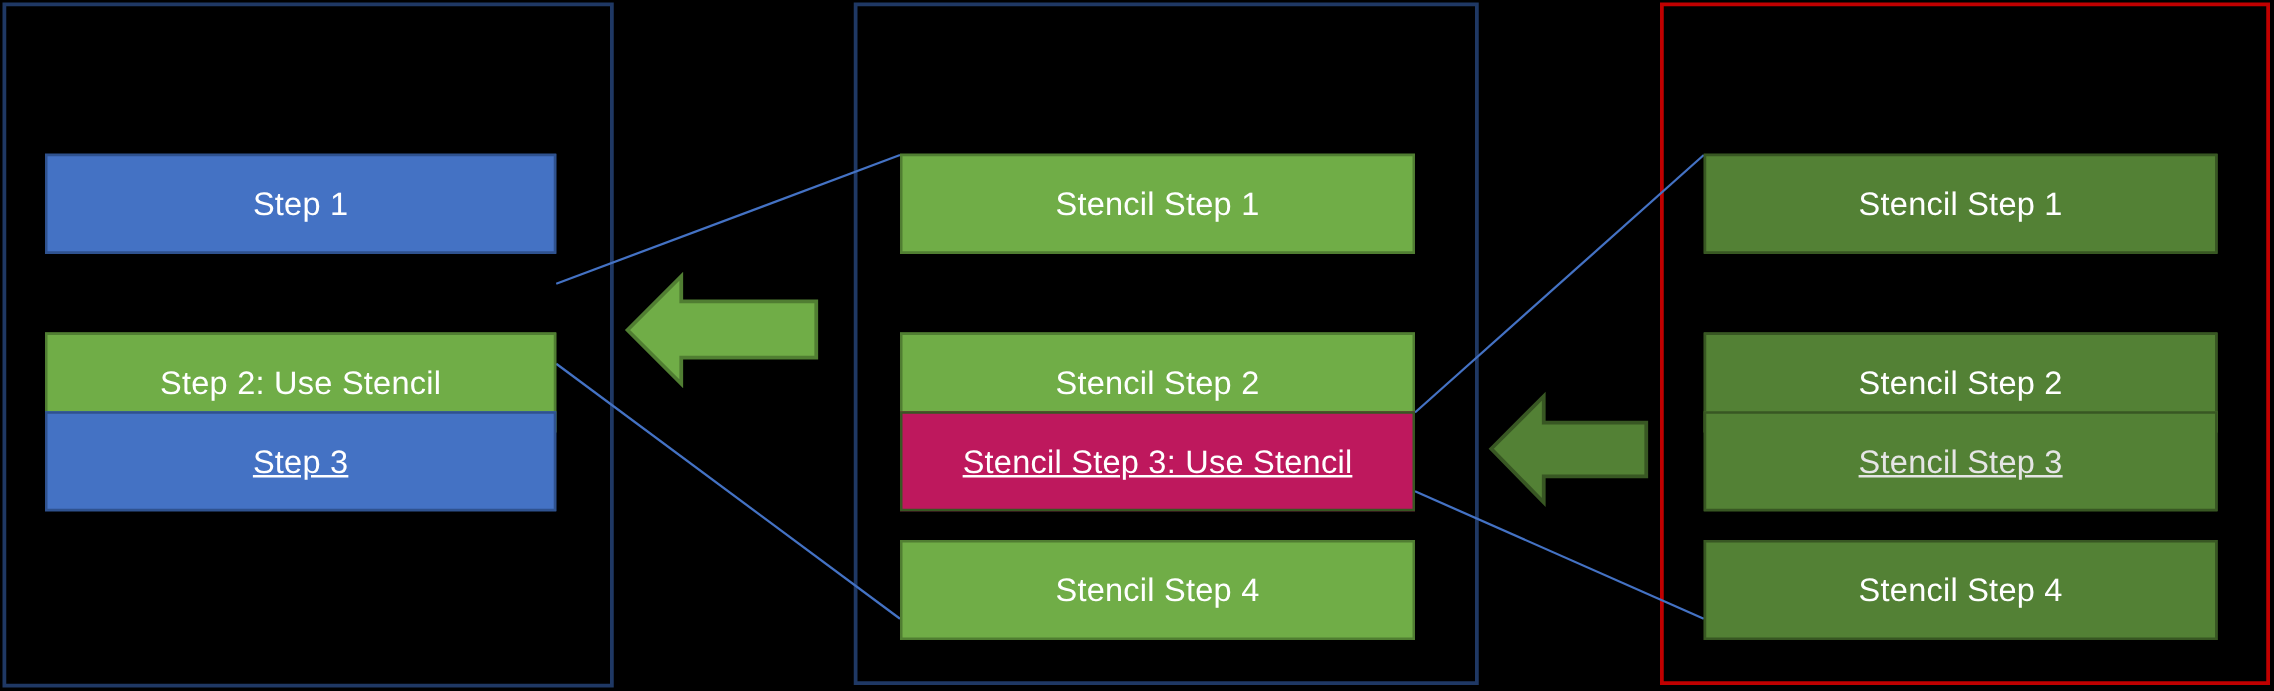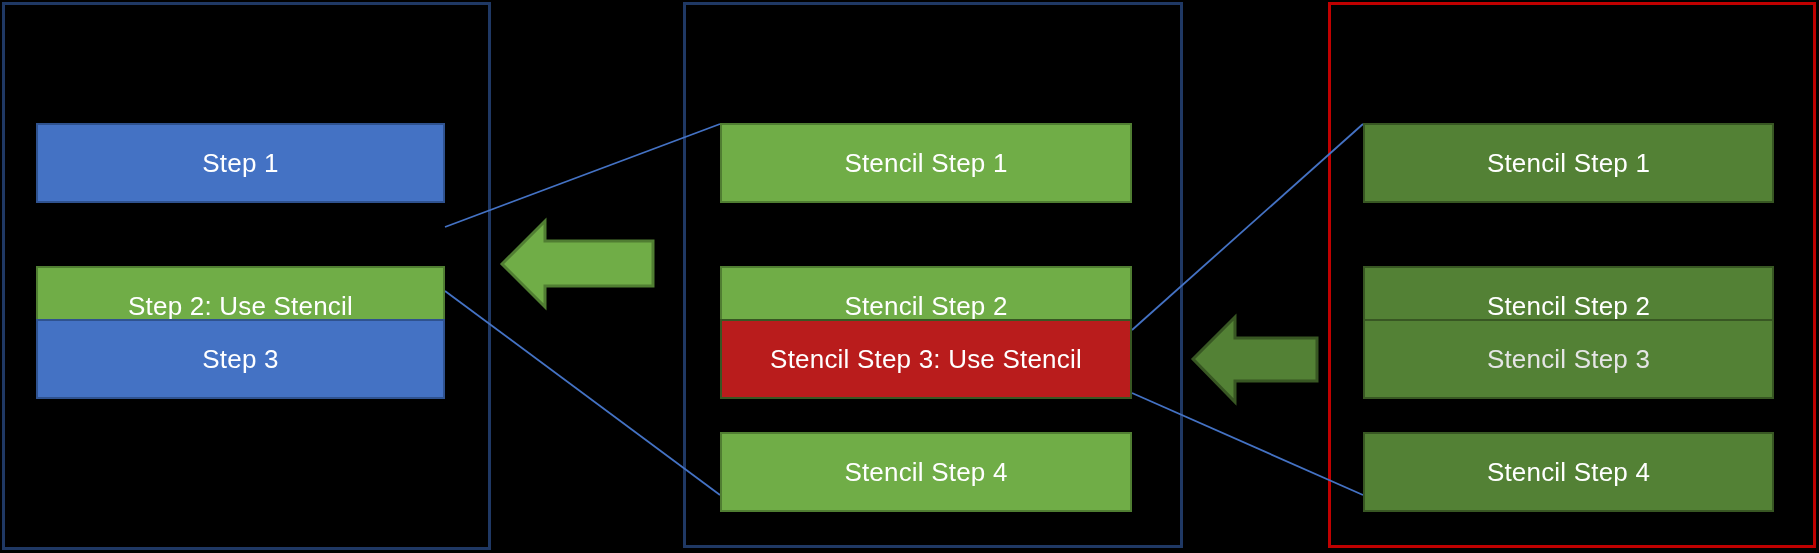--- a/index.html
+++ b/index.html
@@ -35,21 +35,21 @@
     letter-spacing: 0.2px;
     white-space: nowrap;
   }
   
   .col-left   { left: 36px;   width: 409px; }
   .col-mid    { left: 720px;  width: 412px; }
   .col-right  { left: 1363px; width: 411px; }
   
   .row-0 { top: 123px; }
   .row-1 { top: 226px; margin-top: 40px; }
-  .row-2 { top: 319px; }
+  .row-2 { top: 329px; text-decoration: underline; }
   .row-3 { top: 432px; }
   #overlay {
     position: absolute;
     left: 0; top: 0;
     width: 1819px;
     height: 553px;
     pointer-events: none;
   }
 </style>
 </head>
@@ -69,21 +69,21 @@
     <polygon id="arrow-0" stroke-width="3" points="502,264 545,221 545,241 653,241 653,286 545,286 545,307" fill="#70AD47" stroke="#507E32"></polygon>
     <polygon id="arrow-1" stroke-width="3" points="1193,359 1235,317 1235,338 1317,338 1317,381 1235,381 1235,402" fill="#538135" stroke="#385723"></polygon>
   </svg>
 
   <div class="step-box col-left row-0" style="background: rgb(68, 114, 196); border-color: rgb(47, 82, 143); color: rgb(255, 255, 255);">Step 1</div>
   <div class="step-box col-left row-1" style="background: rgb(112, 173, 71); border-color: rgb(80, 126, 50); color: rgb(255, 255, 255);">Step 2: Use Stencil</div>
   <div class="step-box col-left row-2" style="background: rgb(68, 114, 196); border-color: rgb(47, 82, 143); color: rgb(255, 255, 255);">Step 3</div>
 
   <div class="step-box col-mid row-0" style="background: rgb(112, 173, 71); border-color: rgb(80, 126, 50); color: rgb(255, 255, 255);">Stencil Step 1</div>
   <div class="step-box col-mid row-1" style="background: rgb(112, 173, 71); border-color: rgb(80, 126, 50); color: rgb(255, 255, 255);">Stencil Step 2</div>
-  <div class="step-box col-mid row-2" style="background: #b91c1c; border-color: rgb(56, 87, 35); color: rgb(255, 255, 255);">Stencil Step 3: Use Stencil</div>
+  <div class="step-box col-mid row-2" style="background: #be185d; border-color: rgb(56, 87, 35); color: rgb(255, 255, 255);">Stencil Step 3: Use Stencil</div>
   <div class="step-box col-mid row-3" style="background: rgb(112, 173, 71); border-color: rgb(80, 126, 50); color: rgb(255, 255, 255);">Stencil Step 4</div>
 
   <div class="step-box col-right row-0" style="background: rgb(83, 129, 53); border-color: rgb(56, 87, 35); color: rgb(255, 255, 255);">Stencil Step 1</div>
   <div class="step-box col-right row-1" style="background: rgb(83, 129, 53); border-color: rgb(56, 87, 35); color: rgb(255, 255, 255);">Stencil Step 2</div>
   <div class="step-box col-right row-2" style="background: rgb(83, 129, 53); border-color: rgb(56, 87, 35); color: #e5e5e5;">Stencil Step 3</div>
   <div class="step-box col-right row-3" style="background: rgb(83, 129, 53); border-color: rgb(56, 87, 35); color: rgb(255, 255, 255);">Stencil Step 4</div>
 
 </div>
 
 </body></html>

